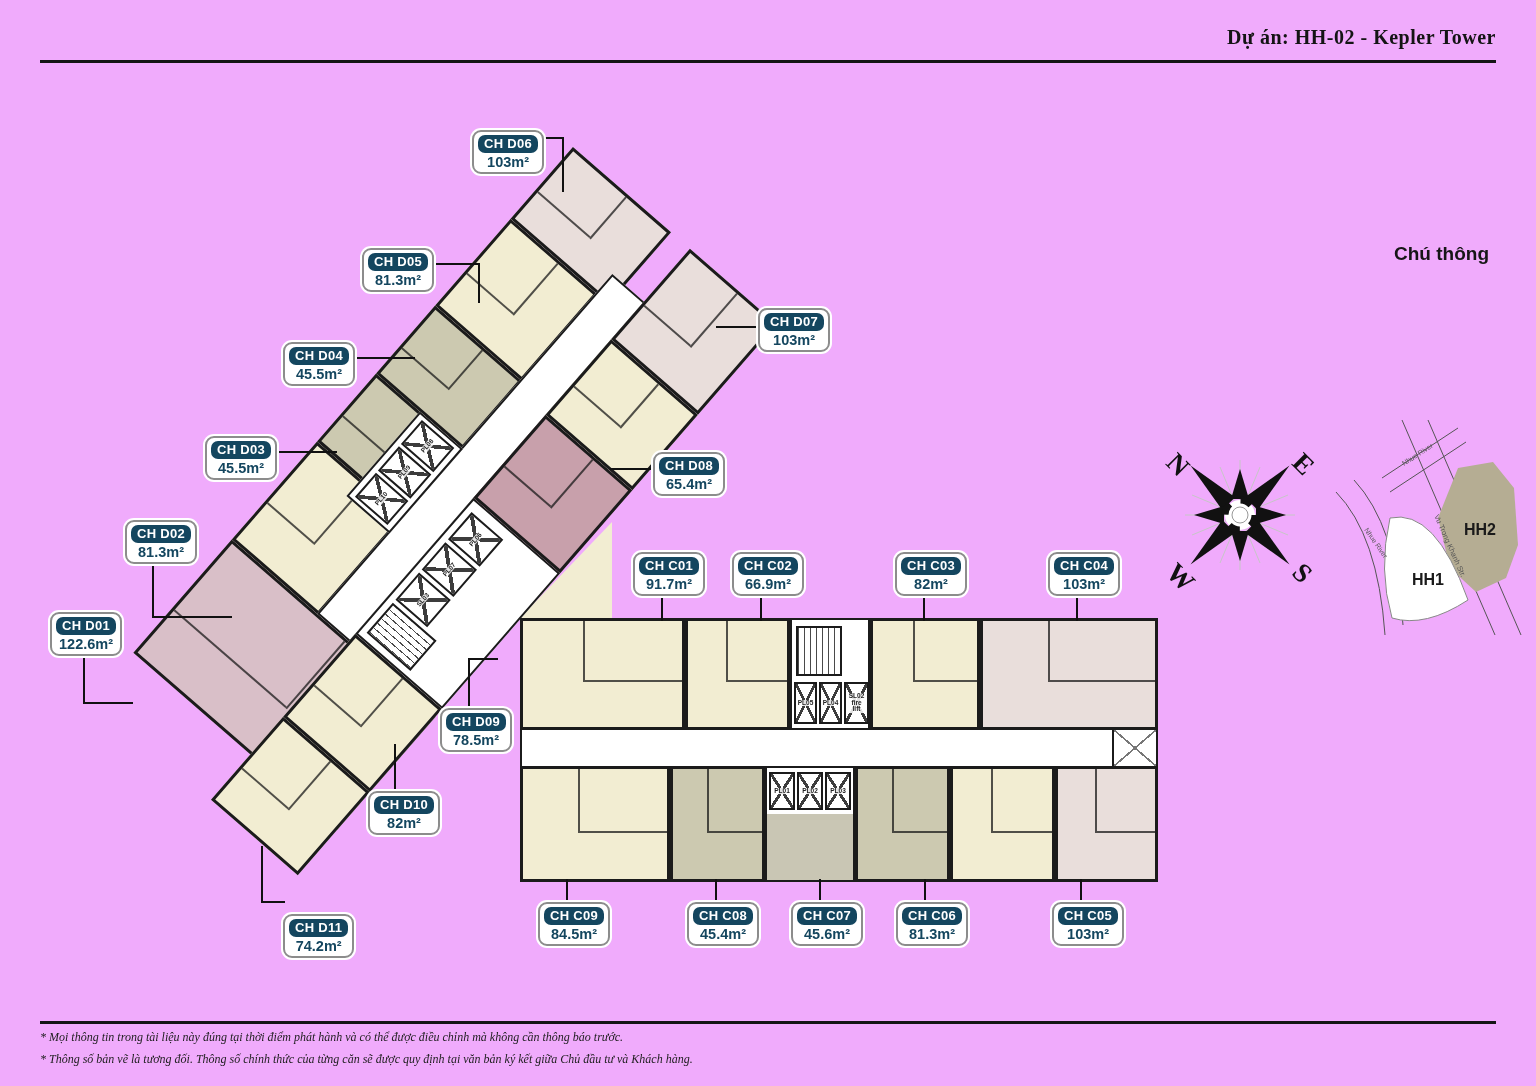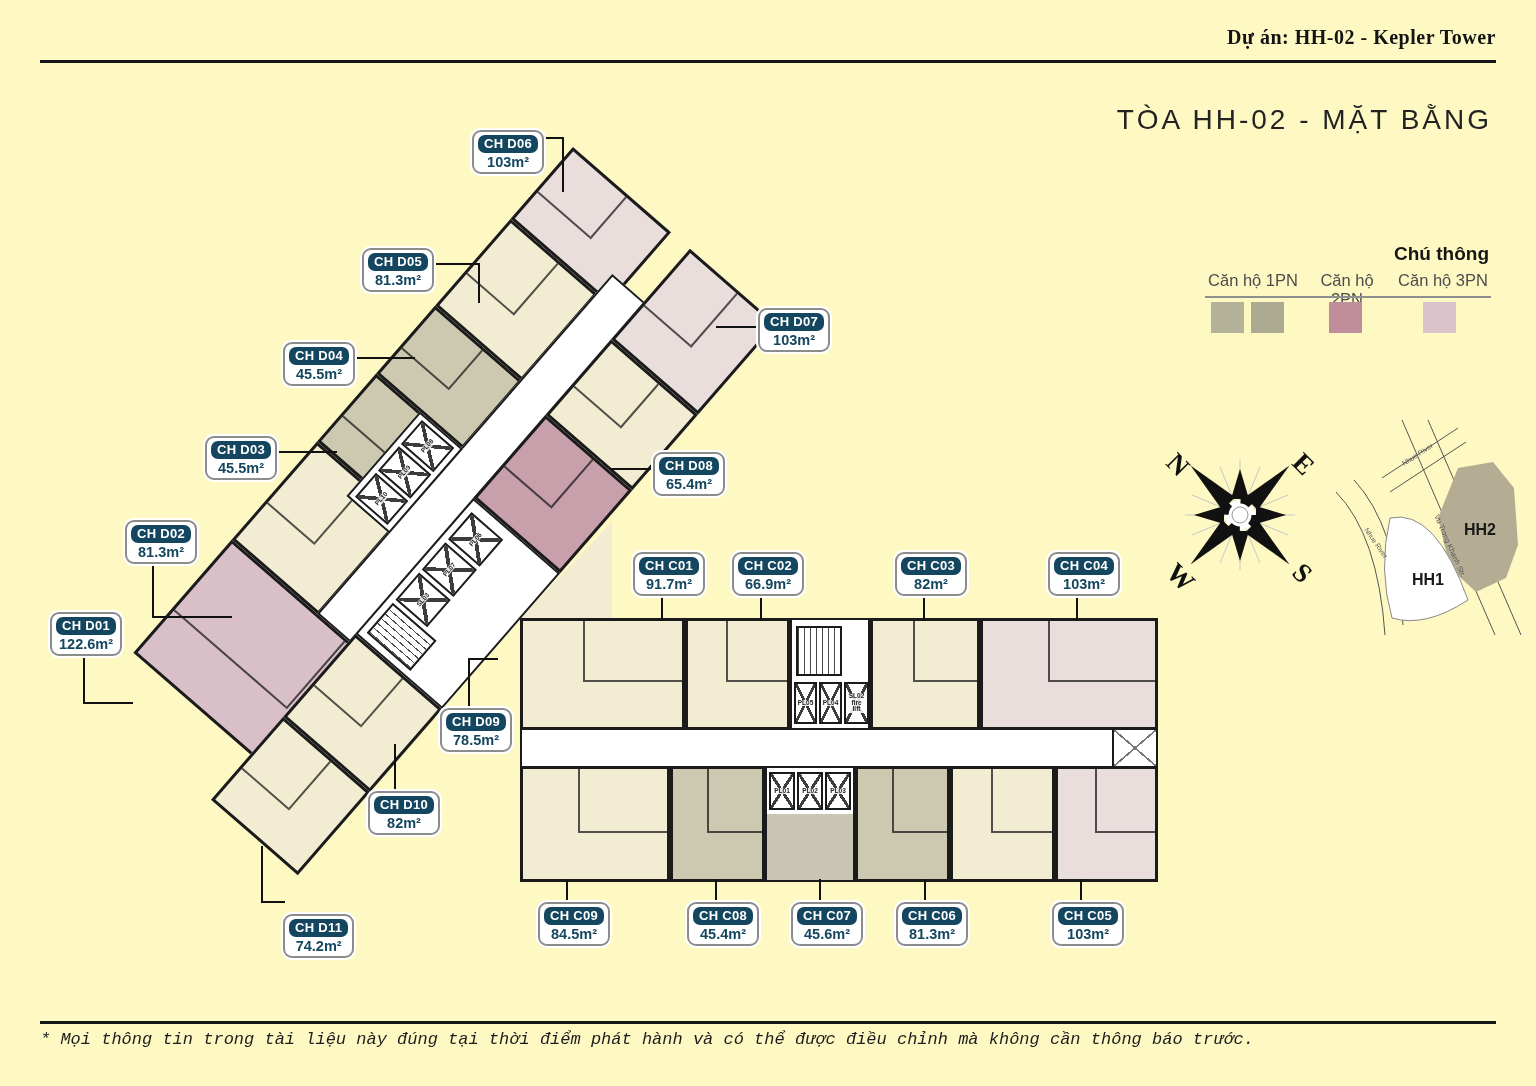--- a/index.html
+++ b/index.html
@@ -1,16 +1,16 @@
 <!DOCTYPE html>
 <html><head>
 <meta charset="utf-8">
 <style>
   html,body{margin:0;padding:0;background:#e8e8e8;}
-  .page{position:relative;width:1536px;height:1086px;background:#fef9c3;overflow:hidden;
+  .page{position:relative;width:1536px;height:1086px;background:#f0abfc;overflow:hidden;
         font-family:"Liberation Sans",sans-serif;}
   .abs{position:absolute;}
 
   
   .project{position:absolute;top:26px;right:40px;font-family:"Liberation Serif",serif;
            font-weight:bold;font-size:20px;color:#141414;letter-spacing:.5px;}
   .rule{position:absolute;left:40px;width:1456px;height:3px;background:#151515;}
   .subtitle{position:absolute;top:104px;right:44px;font-size:28px;letter-spacing:3px;
             color:#232323;font-weight:500;}
   .bigtitle{position:absolute;top:136px;right:40px;font-family:"Liberation Serif",serif;
@@ -47,44 +47,33 @@
 
   
   .ulabel{position:absolute;z-index:6;background:#fff;border:2px solid #8c8c8c;border-radius:9px;
           padding:3px 4px 2px 4px;min-width:58px;text-align:center;box-shadow:0 0 0 2px #fff;}
   .chip{background:#14465f;color:#fff;font-weight:bold;font-size:13px;border-radius:7px;
         padding:1px 6px 2px 6px;letter-spacing:.3px;white-space:nowrap;}
   .uarea{color:#14465f;font-weight:bold;font-size:14.5px;margin-top:1px;white-space:nowrap;}
   .conn{position:absolute;background:#111;z-index:4;}
 
   
-  .fnote{position:absolute;left:40px;font-family:Liberation Mono, monospace;font-style:italic;
-         font-size:17px;color:#1d1d1d;}
+  .fnote{position:absolute;left:40px;font-family:Liberation Serif, serif;font-style:italic;
+         font-size:12px;color:#1d1d1d;}
 </style>
 </head>
 <body>
 
 <div class="page">
 
   <div class="project">Dự án: HH-02 - Kepler Tower</div>
   <div class="rule" style="top:60px"></div>
-  <div class="subtitle">TÒA HH-02 - MẶT BẰNG</div>
 
   <div class="legend-head">Chú thông</div>
 
-  <div class="lgroup" style="top:271px">
-    <span class="llabel" style="left:0;width:96px">Căn hộ 1PN</span>
-    <span class="llabel" style="left:98px;width:88px">Căn hộ 2PN</span>
-    <span class="llabel" style="left:190px;width:96px">Căn hộ 3PN</span>
-    <div class="lrule"></div>
-    <div class="sw" style="left: 6px; background-color: rgb(180, 179, 153);"></div>
-    <div class="sw" style="left: 46px; background-color: rgb(172, 171, 145);"></div>
-    <div class="sw" style="left: 124px; background-color: rgb(192, 142, 154);"></div>
-    <div class="sw" style="left: 218px; background-color: rgb(220, 194, 202);"></div>
-  </div>
 
 
   <svg class="abs" style="left:1152px;top:430px" width="175" height="170" viewBox="0 0 175 170">
     <g stroke="#c6c6c6" stroke-width="1">
       <line x1="68" y1="37" x2="108" y2="133"></line>
         <line x1="108" y1="37" x2="68" y2="133"></line>
       <line x1="40" y1="65" x2="136" y2="105"></line>
         <line x1="136" y1="65" x2="40" y2="105"></line>
       <line x1="88" y1="30" x2="88" y2="140"></line>
         <line x1="33" y1="85" x2="143" y2="85"></line>
@@ -318,14 +307,15 @@
       <div class="chip">CH C08</div>
       <div class="uarea">45.4m²</div>
     </div>
   <div class="ulabel" style="left:538px;top:902px">
       <div class="chip">CH C09</div>
       <div class="uarea">84.5m²</div>
     </div>
 
   <div class="rule" style="top:1021px"></div>
   <div class="fnote" style="top:1030px">* Mọi thông tin trong tài liệu này đúng tại thời điểm phát hành và có thể được điều chỉnh mà không cần thông báo trước.</div>
+  <div class="fnote" style="top:1052px">* Thông số bản vẽ là tương đối. Thông số chính thức của từng căn sẽ được quy định tại văn bản ký kết giữa Chủ đầu tư và Khách hàng.</div>
 
 </div>
 
 </body></html>

